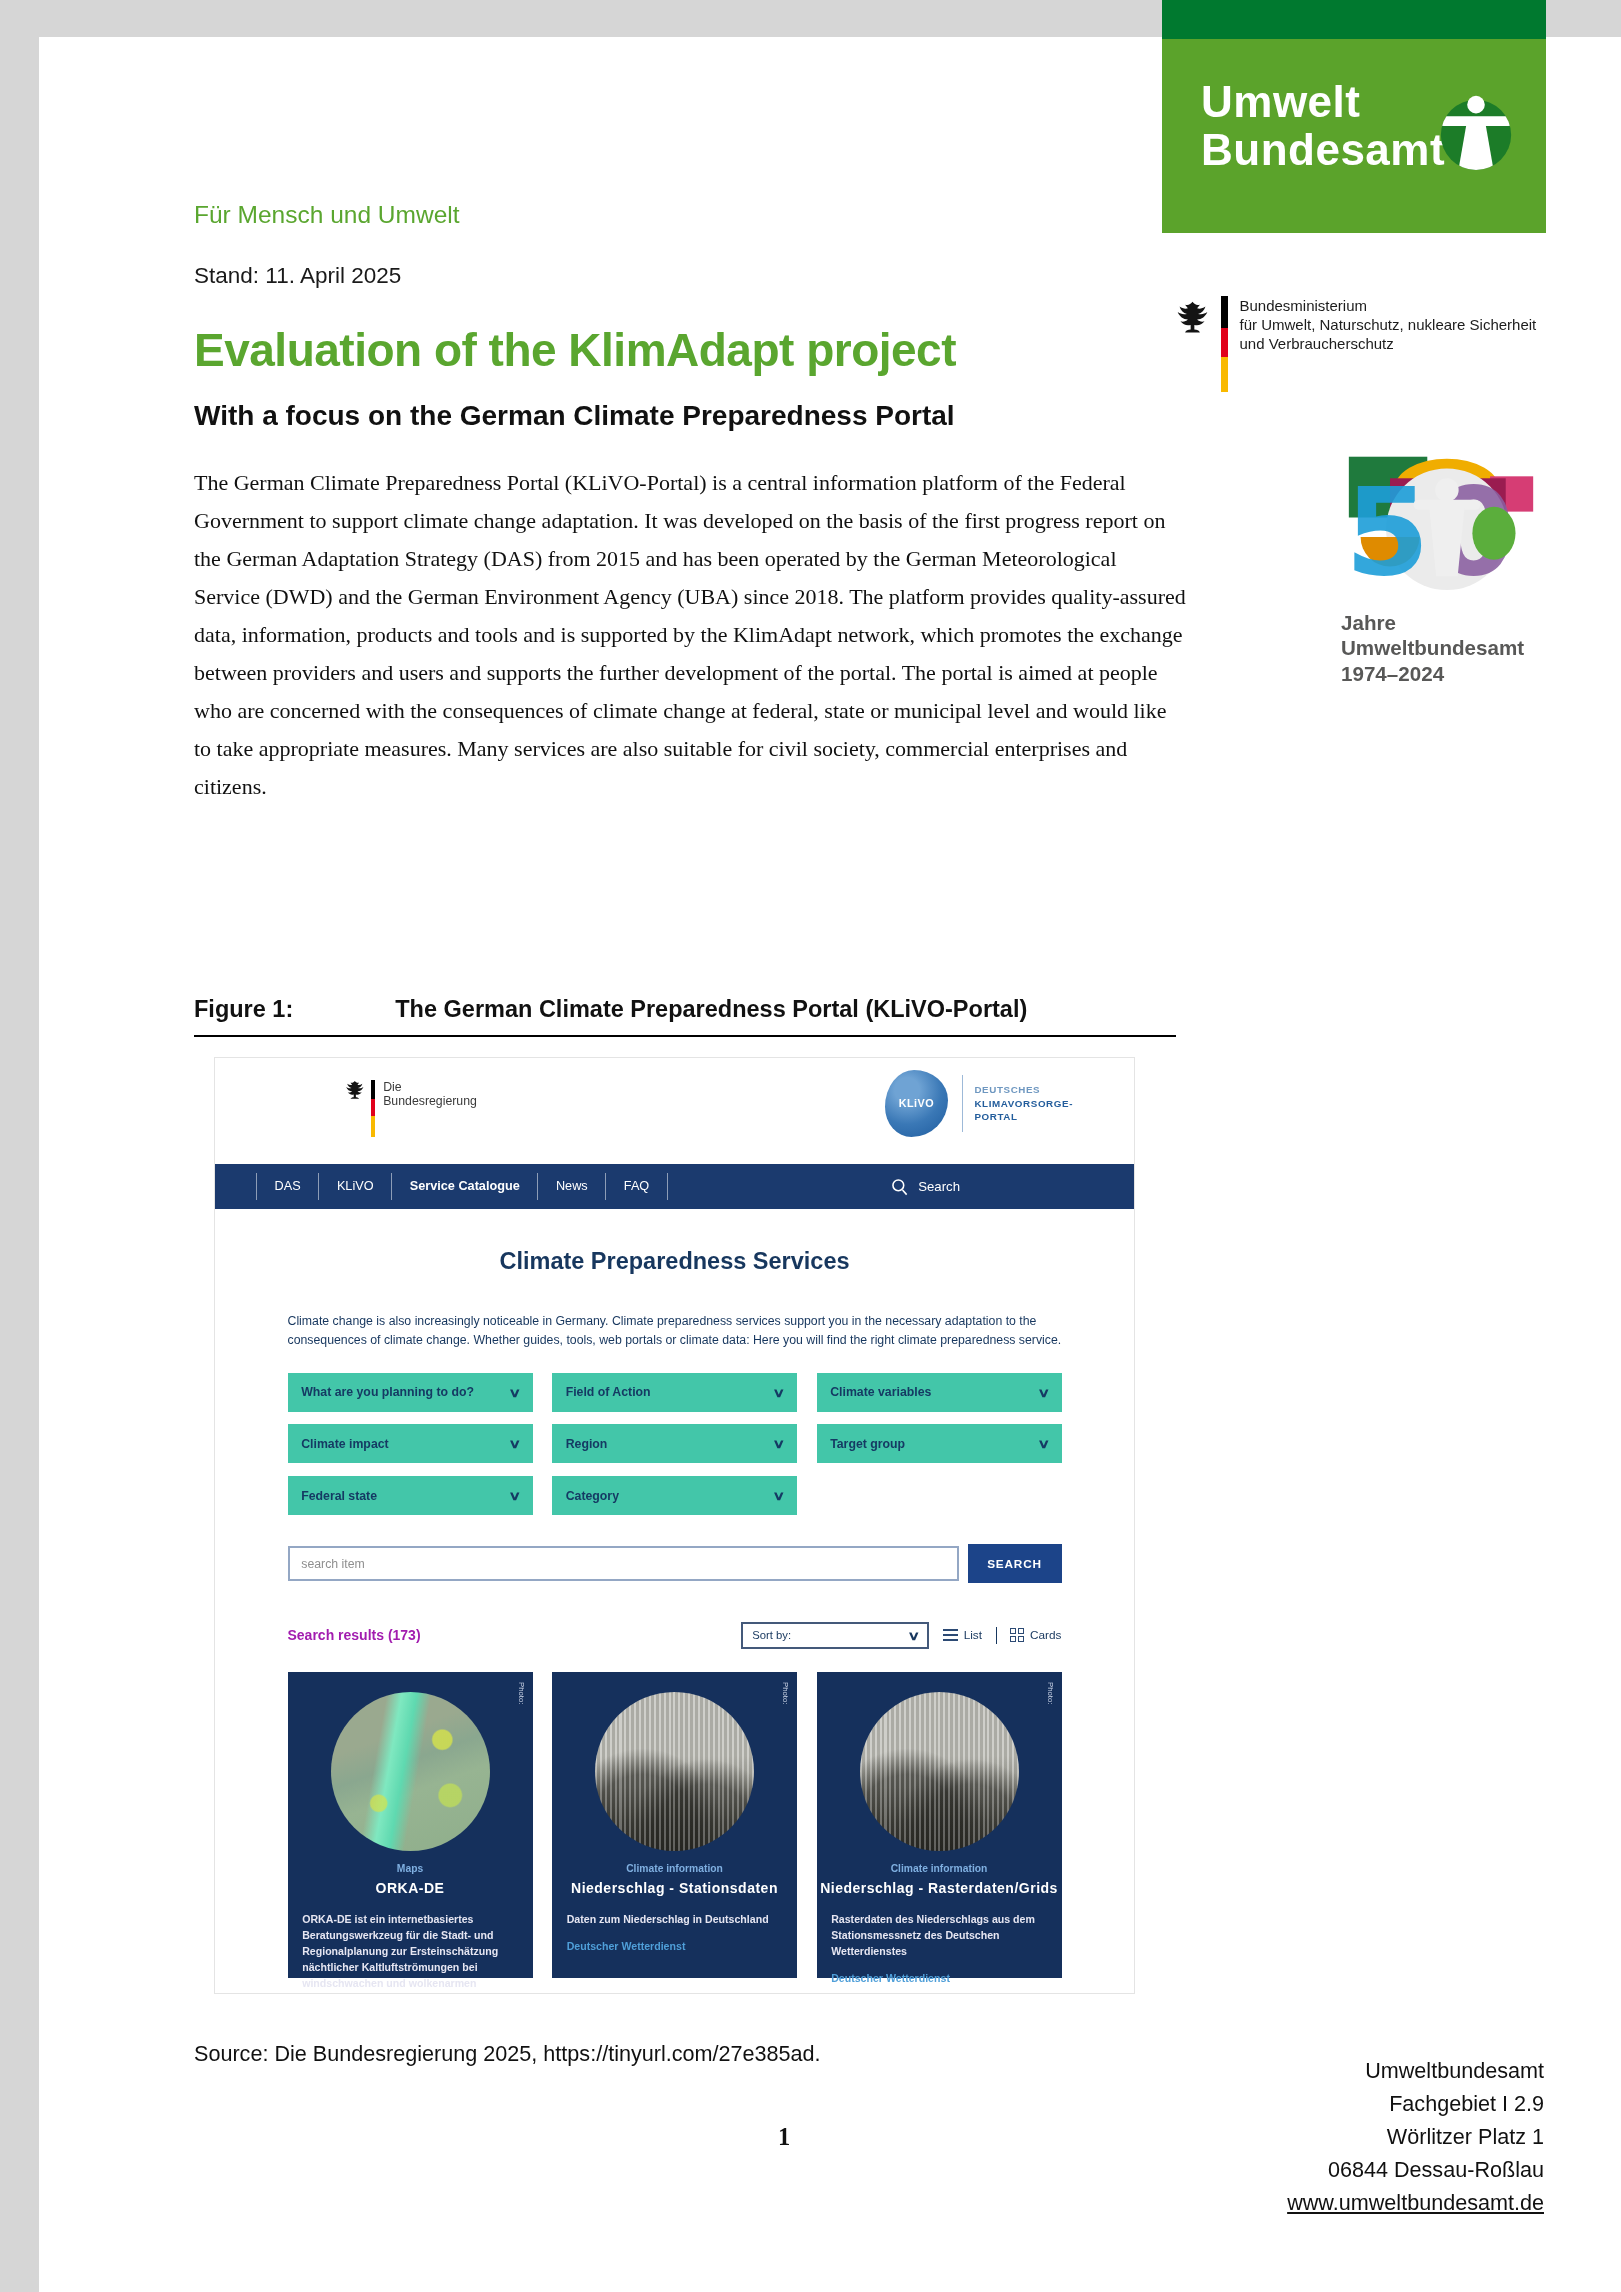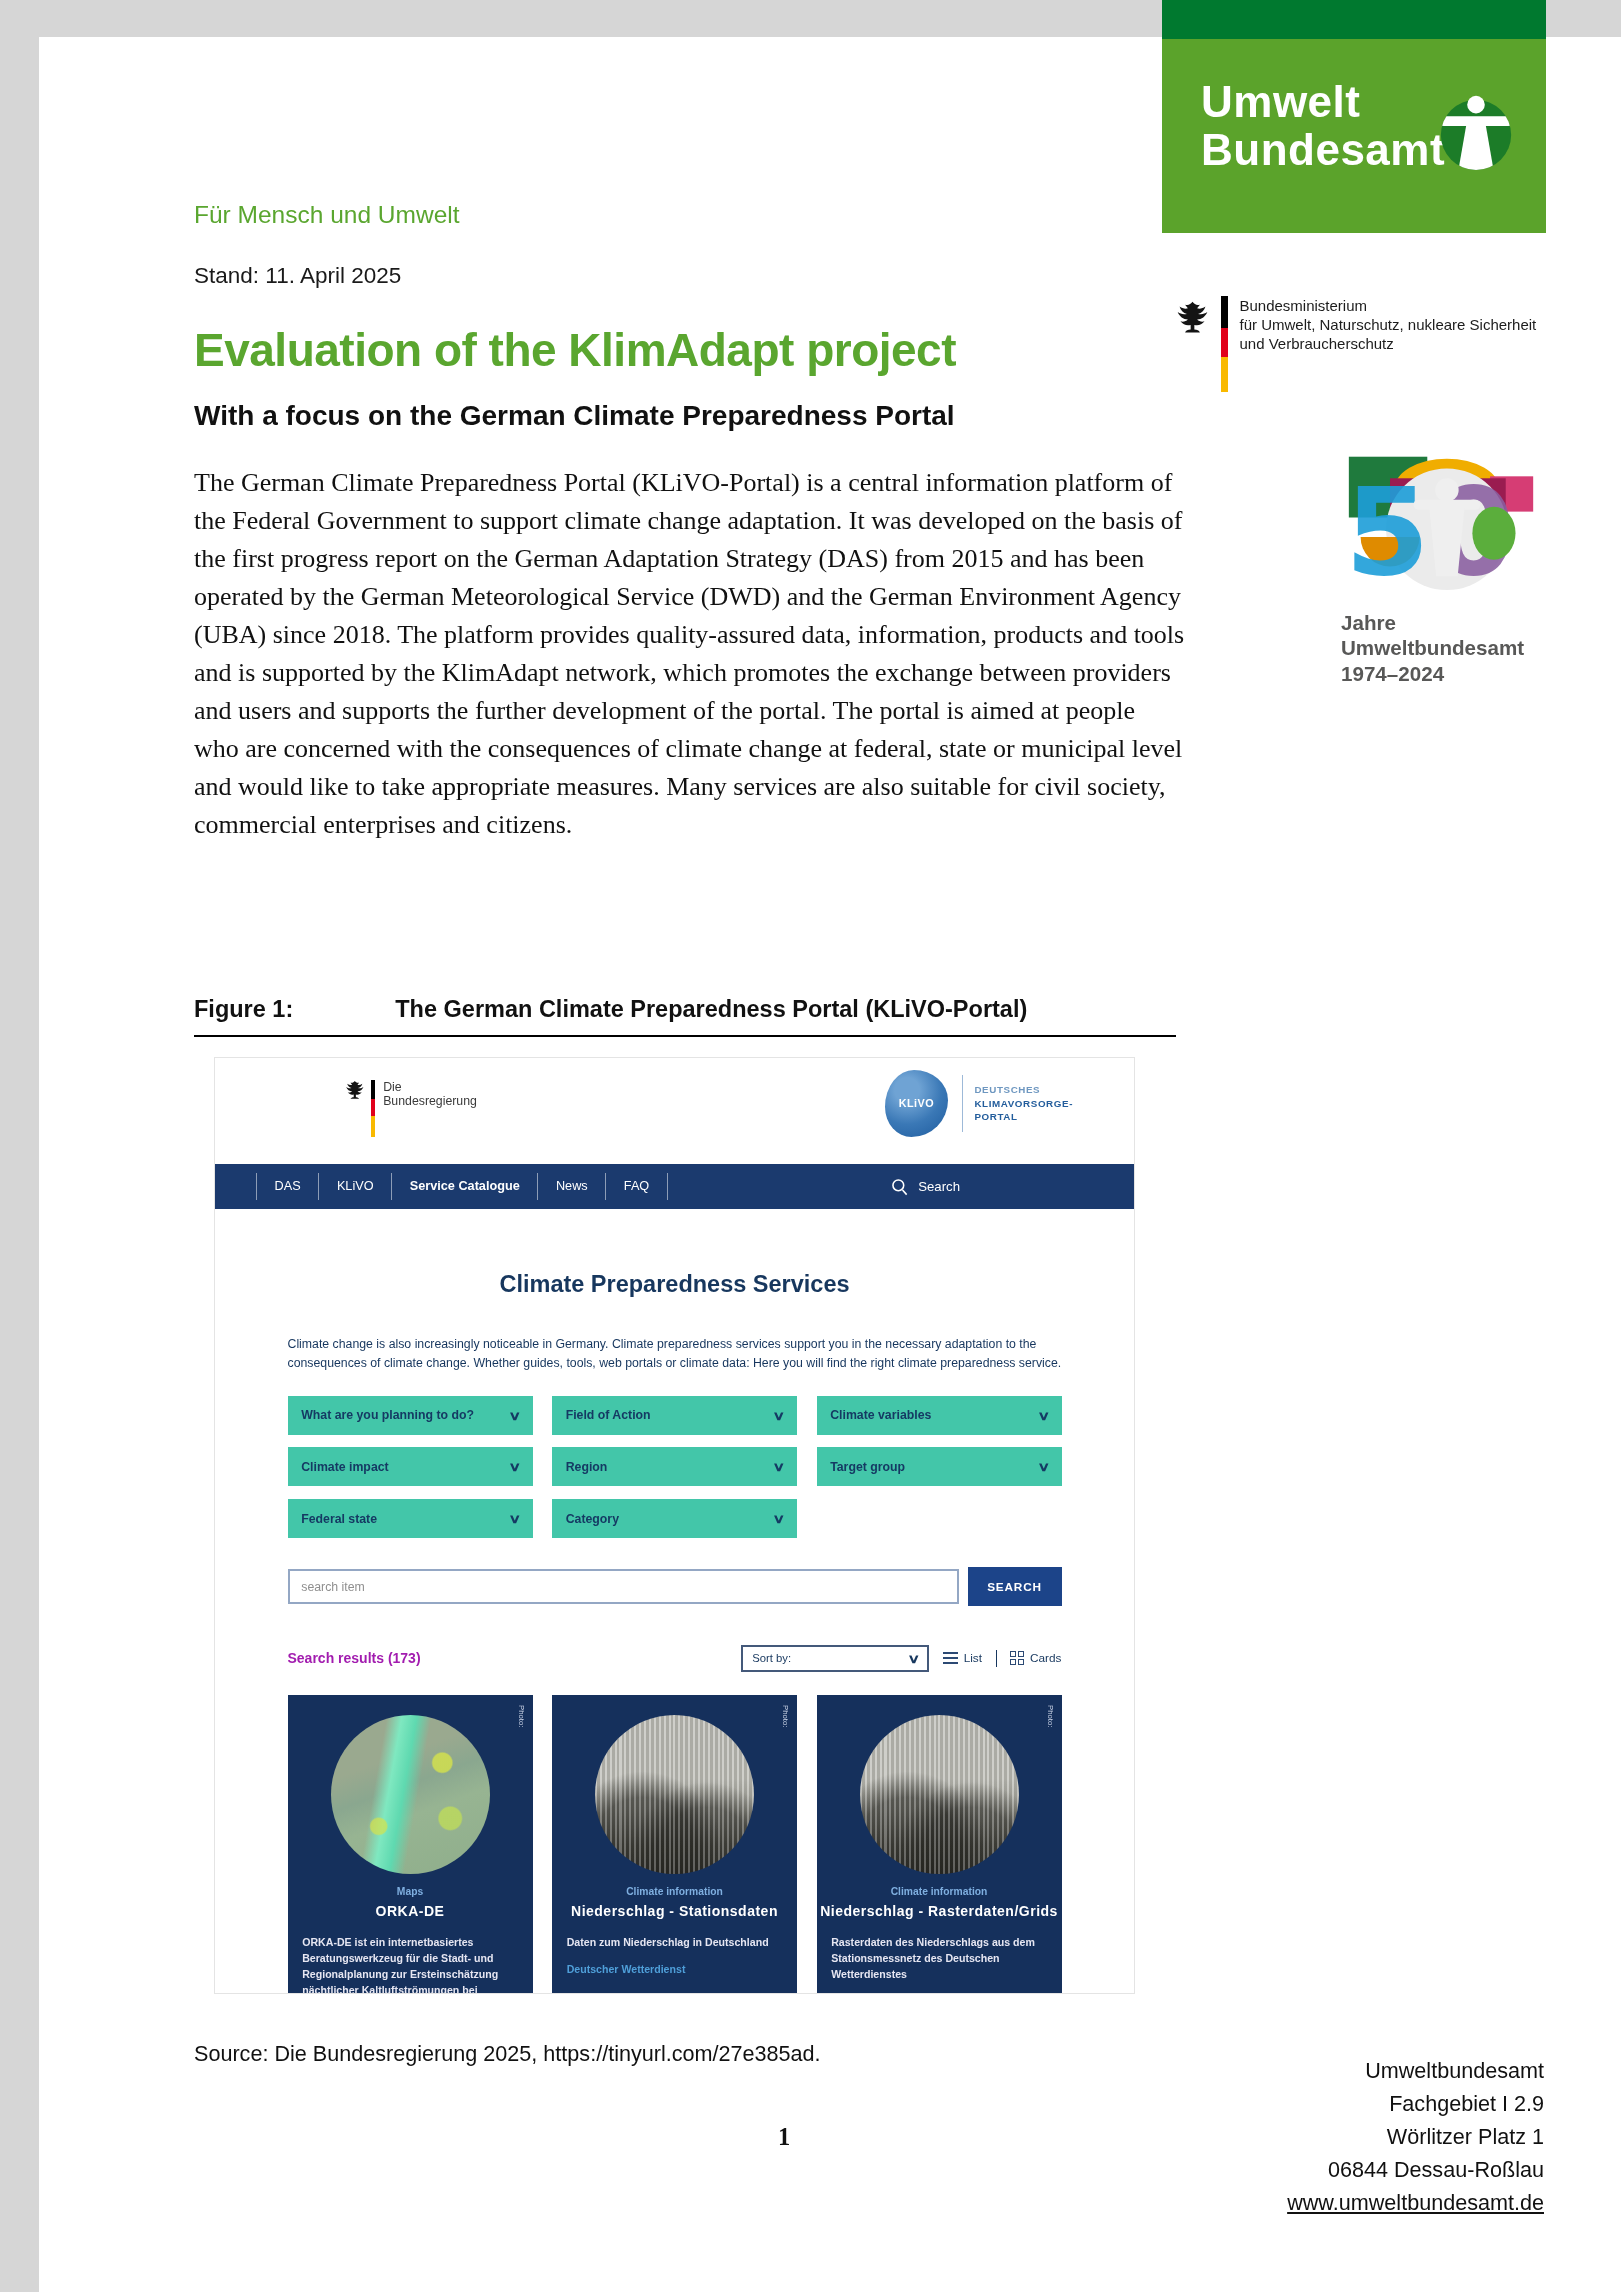--- a/index.html
+++ b/index.html
@@ -24,21 +24,21 @@
   .bmu-flag{width:6.9px;height:96px;margin:3.9px 11.8px 0 9.8px;background:linear-gradient(#000 0 33%,#e1001a 33% 64%,#f9b900 64% 100%);}
   .bmu-text{font-size:15px;line-height:19px;color:#1c1c1c;padding-top:3.9px;}
 
   
   .logo50{position:absolute;left:1341px;top:439px;width:216px;}
   .logo50-text{margin-top:9.8px;font-size:20.6px;line-height:25.5px;font-weight:bold;color:#585857;}
 
   
   .doc-title{position:absolute;left:194px;top:323px;font-size:46px;font-weight:bold;color:#5aa62f;letter-spacing:-0.5px;}
   .doc-subtitle{position:absolute;left:194px;top:400px;font-size:28px;font-weight:bold;color:#111;}
-  .doc-body{position:absolute;left:194px;top:464px;width:992px;font-family:"Liberation Serif",serif;font-size:26px;line-height:38px;color:#111;}
+  .doc-body{position:absolute;left:194px;top:464px;width:992px;font-family:"Liberation Serif",serif;font-size:22px;line-height:38px;color:#111;}
 
   
   .fig-caption{position:absolute;left:194px;top:996px;width:982px;border-bottom:2.9px solid #000;padding-bottom:11.8px;font-size:23.5px;font-weight:bold;color:#111;}
   .fig-caption .cap-text{margin-left:102px;}
 
   
   .portal{position:absolute;left:214px;top:1057px;width:921px;height:937px;background:#fff;border:1px solid #e4e4e4;box-sizing:border-box;overflow:hidden;font-family:"Liberation Sans",sans-serif;}
   .p-header{position:relative;height:106px;background:#fff;}
   .gov-logo{position:absolute;left:129px;top:19.6px;display:flex;align-items:flex-start;}
   .gov-flag{width:3.9px;height:57px;margin:2px 7.8px 0 5.9px;background:linear-gradient(#000 0 34%,#e1001a 34% 64%,#f9b900 64% 100%);}
@@ -50,21 +50,21 @@
   .klivo-text .l1{color:#6e97c0;}
   .klivo-text .l2,.klivo-text .l3{color:#235d9c;}
 
   .p-nav{height:45px;background:#1b3a6e;display:flex;align-items:center;color:#fff;padding-left:41px;box-sizing:border-box;}
   .pnav-item{font-size:12.7px;padding:0 17.6px;height:27.4px;line-height:27.4px;border-left:1px solid rgba(255,255,255,.5);cursor:pointer;}
   .pnav-item.last{border-right:1px solid rgba(255,255,255,.5);}
   .pnav-item.bold{font-weight:bold;}
   .p-search{margin-left:auto;margin-right:174px;display:flex;align-items:center;gap:8.8px;font-size:13.2px;cursor:pointer;}
 
   .p-inner{width:774px;margin:0 auto;}
-  .p-h2{margin-top:62px;text-align:center;font-size:23.5px;font-weight:bold;color:#17375e;}
+  .p-h2{margin-top:39px;text-align:center;font-size:23.5px;font-weight:bold;color:#17375e;}
   .p-intro{margin-top:37px;font-size:12.3px;line-height:18.6px;color:#16365e;}
   .p-filters{margin-top:23.5px;display:grid;grid-template-columns:repeat(3,245px);justify-content:space-between;row-gap:12.7px;}
   .p-filter{height:39px;background:#43c6a9;color:#153a63;font-size:12.3px;font-weight:bold;display:flex;align-items:center;justify-content:space-between;padding:0 13.7px;box-sizing:border-box;cursor:pointer;}
   .chev{font-size:12.7px;font-weight:bold;transform:scaleX(1.4);color:#153a63;}
   .p-searchrow{margin-top:29px;display:flex;gap:9px;align-items:center;}
   .p-input{flex:1;height:35px;border:2px solid #94a7c4;font-size:12.3px;color:#333;padding:0 11.8px;box-sizing:border-box;outline:none;font-family:"Liberation Sans",sans-serif;}
   .p-input::placeholder{color:#8f8f8f;}
   .p-btn{width:94px;height:39px;background:#1c4489;color:#fff;font-size:11.8px;font-weight:bold;letter-spacing:0.8px;border:none;cursor:pointer;font-family:"Liberation Sans",sans-serif;}
   .p-results{margin-top:39px;display:flex;align-items:center;}
   .p-rescount{font-size:14px;font-weight:bold;color:#a21caf;}

